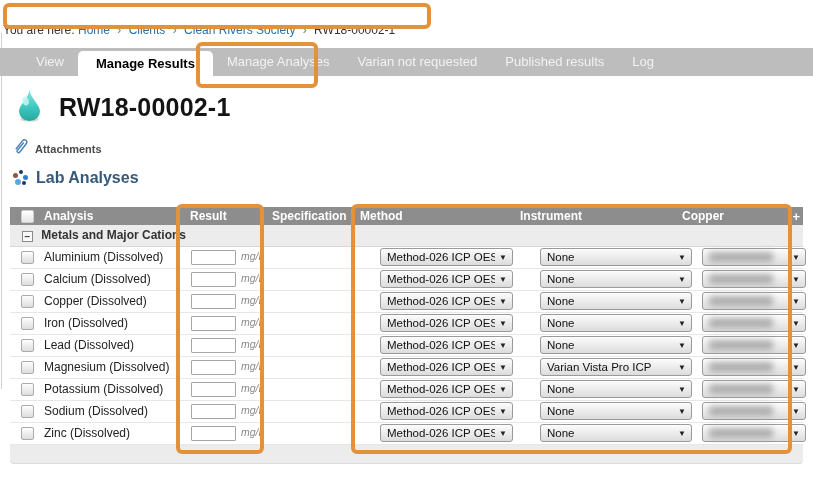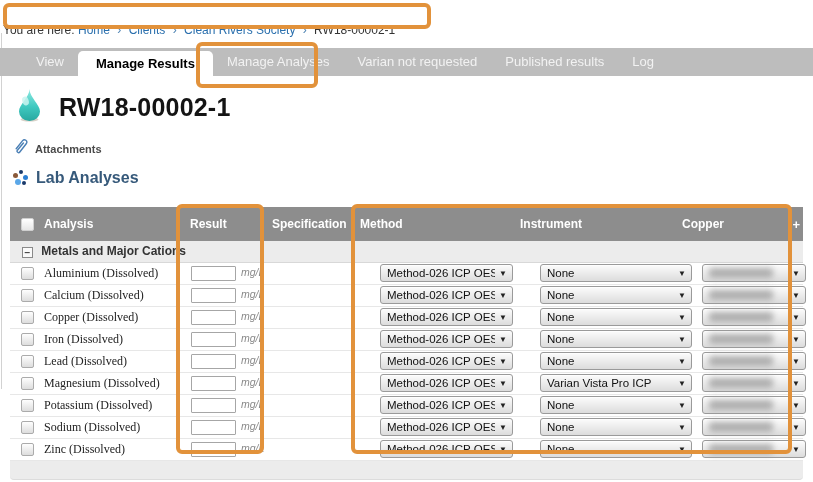--- a/index.html
+++ b/index.html
@@ -30,28 +30,28 @@
 
   
   .section-header { position:absolute; top:169px; left:12px; display:flex; align-items:center; }
   .section-header .txt { font-size:16px; font-weight:bold; color:#36597a; margin-left:7px; }
   .dots-icon { position:relative; width:17px; height:16px; display:inline-block; }
   .dots-icon i { position:absolute; border-radius:50%; }
 
   
   .tablewrap { position:absolute; top:207px; left:10px; width:793px; }
   table { width:793px; border-collapse:collapse; table-layout:fixed; }
-  thead th { background:#8d8d8d; color:#fff; font-size:12px; font-weight:bold; text-align:left; height:34px; padding-left:8px; }
+  thead th { background:#8d8d8d; color:#fff; font-size:12px; font-weight:bold; text-align:left; height:18px; padding-left:8px; }
   thead th.c-check { padding-left:11px; }
   thead th.c-analysis { padding-left:8px; }
   thead th.c-add { text-align:right; padding:0 3px 0 0; font-size:13px; }
   tr.grouprow td { background:#ececec; height:21px; border-bottom:1px solid #d8d8d8; font-size:12px; font-weight:bold; color:#333; padding-left:12px; }
   tbody tr.datarow td { height:22px; border-bottom:1px solid #e7e7e7; font-size:12px; color:#222; vertical-align:middle; }
   td.c-check { padding-left:11px; }
-  td.c-analysis { padding-left:8px;font-family:Liberation Serif, serif; }
+  td.c-analysis { padding-left:8px; }
   td.c-result { padding-left:9px; white-space:nowrap; }
   td.c-method, td.c-instrument, td.c-analyst { padding-left:28px; }
 
   .cb { display:inline-block; width:13px; height:13px; border:1px solid #ababab; border-radius:2px; background:linear-gradient(#fefefe,#ddd); vertical-align:middle; cursor:pointer; }
   thead .cb { background:linear-gradient(#fff,#e6e6e6); border-color:#cfcfcf; }
 
   .minusbox { display:inline-block; width:11px; height:11px; border:1px solid #8a8a8a; background:#fafafa; color:#444; font-size:10px; line-height:9px; text-align:center; margin-right:5px; vertical-align:-1px; cursor:pointer; }
 
   input.result-input { width:45px; height:15px; border:1px solid #a6a6a6; border-radius:1px; font-size:11px; padding:0 2px; vertical-align:middle; }
   .unit { font-size:10.5px; font-style:italic; color:#8a8a8a; margin-left:5px; }

